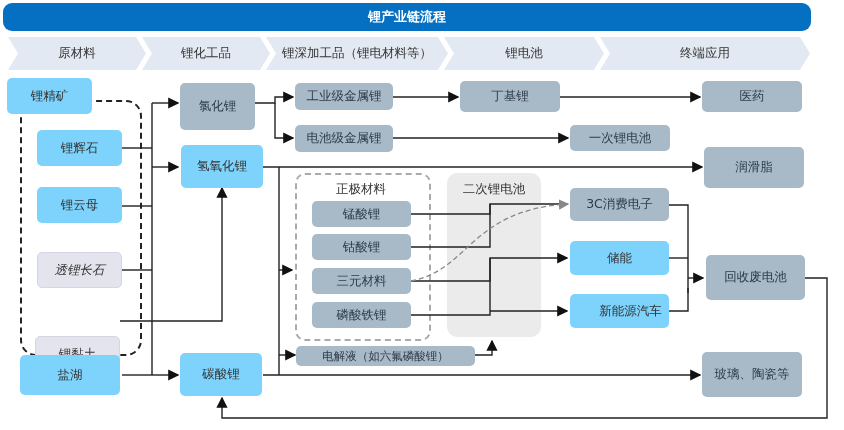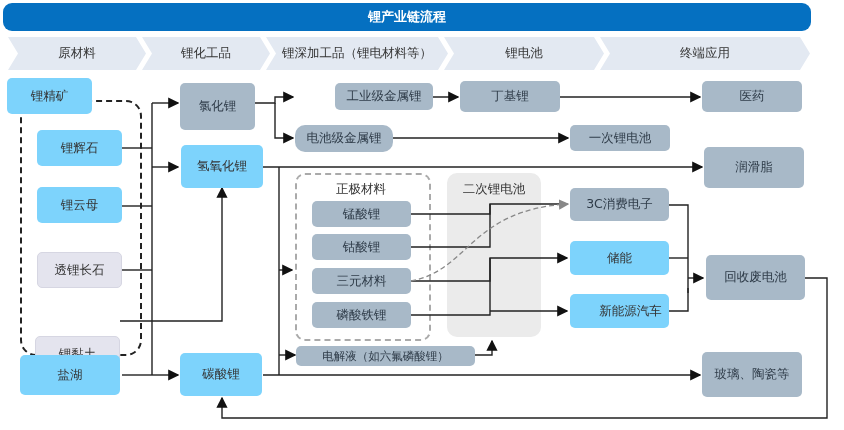--- a/index.html
+++ b/index.html
@@ -80,30 +80,30 @@
     <path d="M669,311 H688 V288"></path>
     <path d="M688,278 H703" marker-end="url(#ah)"></path>
     <path d="M805,278 H827 V418 H222 V398" marker-end="url(#ah)"></path>
   </g>
   <path d="M411,281 C470,270 470,210 568,204" stroke="#888" stroke-width="1.3" stroke-dasharray="5,3" fill="none" marker-end="url(#ahg)"></path>
 </svg>
 
 <div class="node y" style="left:7px;top:78px;width:85px;height:36px;">锂精矿</div>
 <div class="node y" style="left:37px;top:130px;width:85px;height:36px;">锂辉石</div>
 <div class="node y" style="left:37px;top:187px;width:85px;height:36px;">锂云母</div>
-<div class="node l" style="left:37px;top:252px;width:85px;height:36px;">透锂长石</div>
+<div class="node l" style="left:37px;top:252px;width:85px;height:36px;font-style:italic;">透锂长石</div>
 <div class="node l" style="left:35px;top:304px;width:85px;height:36px;margin-top:32px;">锂黏土</div>
 <div class="node y" style="left:20px;top:355px;width:100px;height:40px;">盐湖</div>
 
 <div class="node g" style="left:180px;top:83px;width:75px;height:47px;">氯化锂</div>
 <div class="node y" style="left:181px;top:145px;width:82px;height:43px;">氢氧化锂</div>
 <div class="node y" style="left:180px;top:353px;width:82px;height:43px;">碳酸锂</div>
 
-<div class="node g" style="left:295px;top:83px;width:98px;height:27px;margin-left:40px;">工业级金属锂</div>
-<div class="node g" style="left:295px;top:125px;width:98px;height:27px;border-radius:10px;">电池级金属锂</div>
+<div class="node g" style="left:295px;top:83px;width:98px;height:27px;">工业级金属锂</div>
+<div class="node g" style="left:295px;top:125px;width:98px;height:27px;">电池级金属锂</div>
 <div class="node g" style="left:312px;top:201px;width:99px;height:26px;">锰酸锂</div>
 <div class="node g" style="left:312px;top:234px;width:99px;height:26px;">钴酸锂</div>
 <div class="node g" style="left:312px;top:268px;width:99px;height:26px;">三元材料</div>
 <div class="node g" style="left:312px;top:302px;width:99px;height:26px;">磷酸铁锂</div>
 <div class="node g" style="left:296px;top:346px;width:179px;height:20px;font-size:11.5px;">电解液（如六氟磷酸锂）</div>
 
 <div class="node g" style="left:460px;top:81px;width:100px;height:31px;">丁基锂</div>
 <div class="node g" style="left:570px;top:125px;width:100px;height:26px;">一次锂电池</div>
 
 <div class="node g" style="left:702px;top:81px;width:100px;height:31px;">医药</div>

